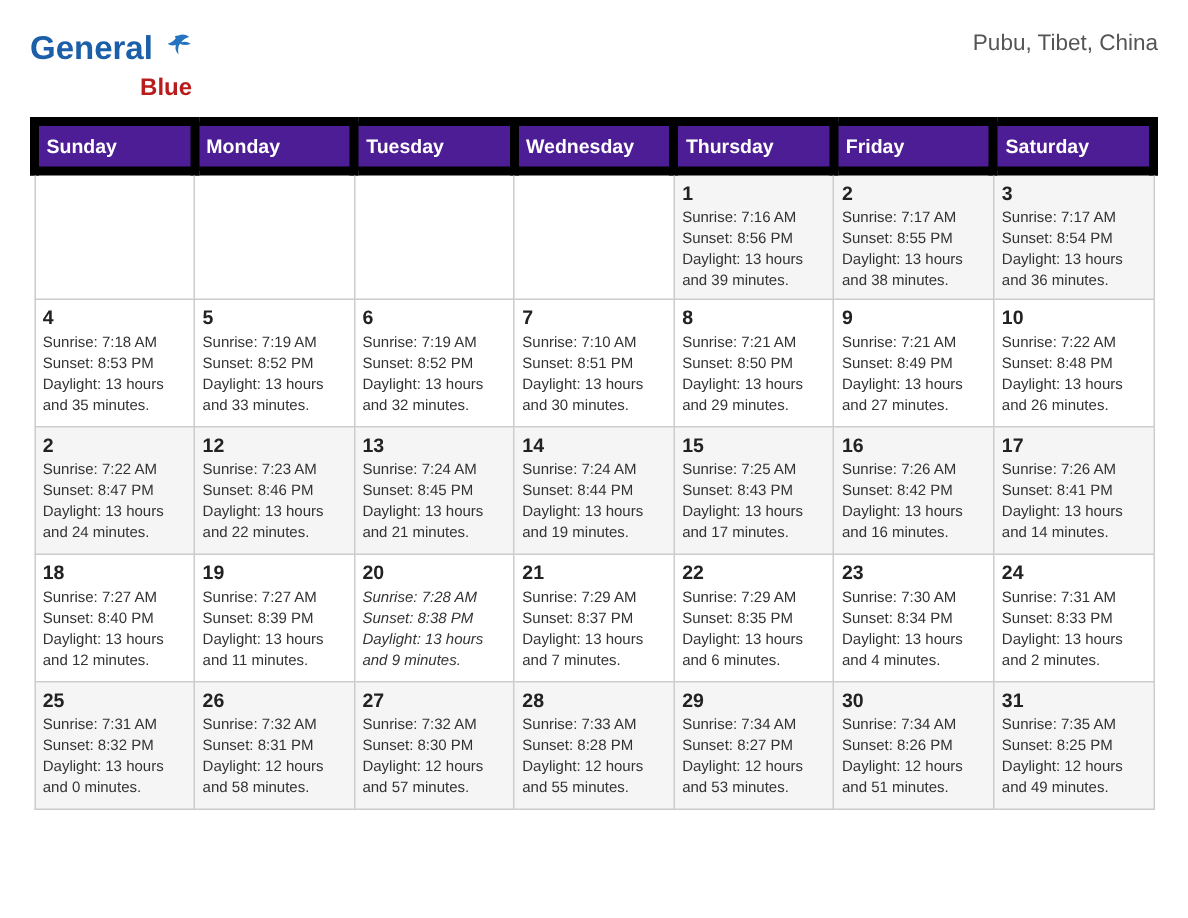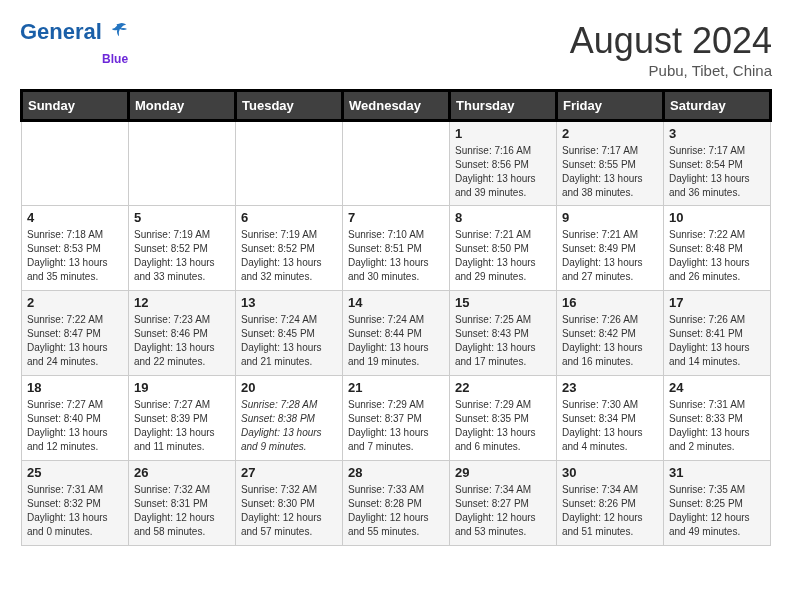--- a/index.html
+++ b/index.html
@@ -46,27 +46,27 @@
     .subtitle {
       font-size: 15px;
       color: #555;
     }
     table {
       width: 100%;
       border-collapse: collapse;
       table-layout: fixed;
     }
     thead tr th {
-      background-color: #404040;
+      background-color: #4c1d95;
       color: #fff;
       text-align: left;
       padding: 6px 5px;
       font-size: 13px;
       font-weight: bold;
-      border: 3px solid #000000;
+      border: 6px solid #000000;
     }
     tbody tr td {
       vertical-align: top;
       border: 1px solid #ccc;
       padding: 4px 5px;
       font-size: 10.5px;
       color: #333;
       height: 85px;
       background: #fff;
     }
@@ -96,26 +96,25 @@
     <div>
       <div style="display:flex;align-items:center;">
         <div class="logo-text">
           <span>General</span>
           <svg class="logo-icon" viewBox="0 0 20 20">
             <path d="M10 3 Q14 1 18 4 Q14 5 12 8 Q16 7 19 9 Q15 11 11 9 Q9 12 10 17 Q7 14 8 10 Q4 11 2 9 Q6 8 8 5 Q6 3 10 3Z" fill="#2474c0"></path>
           </svg>
         </div>
       </div>
       <div class="logo-text">
-        <span style="color:#6d28d9;font-size:12px;">Blue</span>
+        <span style="color:#b91c1c;font-size:16px;">Blue</span>
       </div>
     </div>
   </div>
   <div class="title-block">
-    <div class="month-title">August 2024</div>
     <div class="subtitle">Pubu, Tibet, China</div>
   </div>
 </div>
 
 <table>
   <thead>
     <tr>
     <th>Sunday</th>
         <th>Monday</th>
         <th>Tuesday</th>

